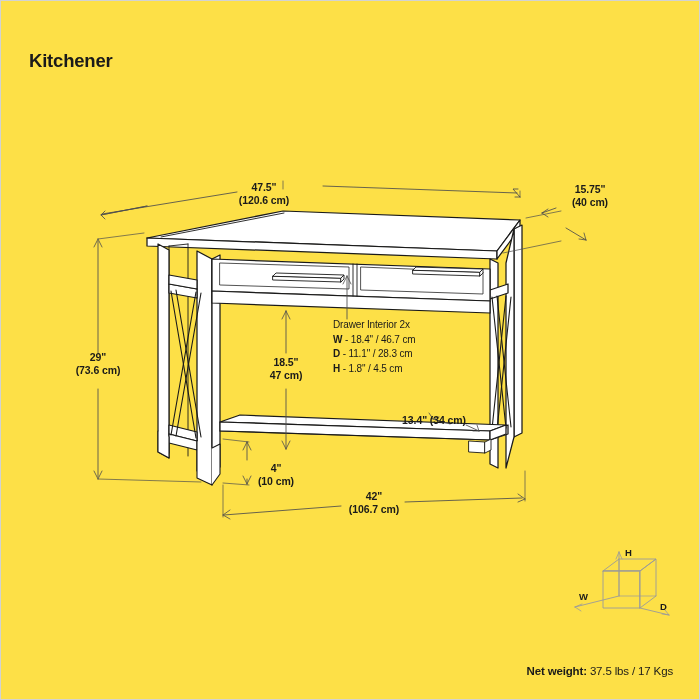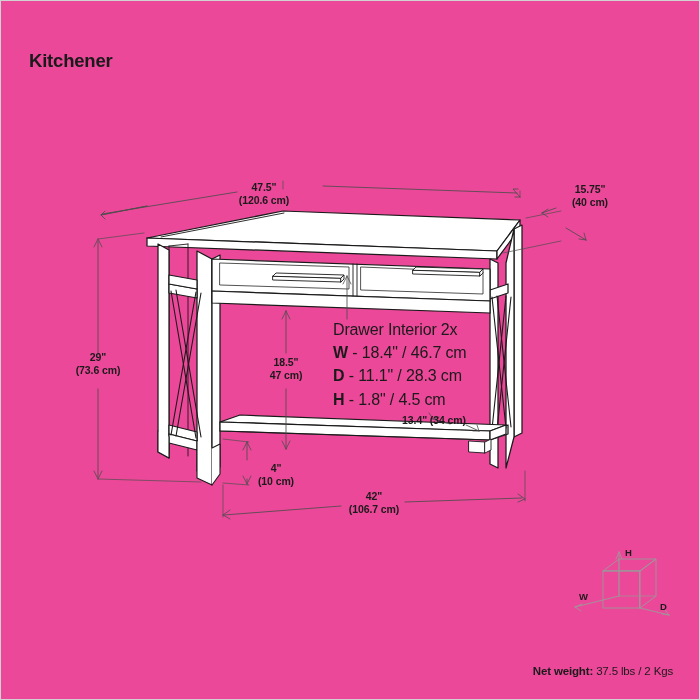--- a/index.html
+++ b/index.html
@@ -4,21 +4,21 @@
 <style>
   html, body {
     margin: 0;
     padding: 0;
     background: #ffffff;
   }
   #page {
     position: relative;
     width: 700px;
     height: 700px;
-    background: #ec4899;
+    background: #fde047;
     box-sizing: border-box;
     border: 1px solid #d2d2d2;
     overflow: hidden;
     font-family: "Liberation Sans", sans-serif;
     color: #1a1a1a;
   }
   #title {
     position: absolute;
     left: 28px;
     top: 24px;
@@ -40,21 +40,21 @@
     position: absolute;
     font-size: 10.5px;
     font-weight: bold;
     line-height: 1.22;
     text-align: center;
     white-space: pre-line;
     letter-spacing: -0.1px;
   }
   .callout {
     position: absolute;
-    font-size: 16px;
+    font-size: 10px;
     line-height: 1.45;
     letter-spacing: -0.15px;
     white-space: nowrap;
   }
   .callout .hd { font-weight: normal; }
   .callout b { font-weight: bold; }
   #netweight {
     position: absolute;
     right: 26px;
     bottom: 22px;
@@ -307,16 +307,16 @@
       <span>- 1.8" / 4.5 cm</span>
     </div>
   </div>
 
   <div class="legendlabel" style="left:578px; top:590px;">W</div>
   <div class="legendlabel" style="left:659px; top:600px;">D</div>
   <div class="legendlabel" style="left:624px; top:546px;">H</div>
 
   <div id="netweight">
     <b>Net weight:</b>
-    <span>37.5 lbs / 2 Kgs</span>
+    <span>37.5 lbs / 17 Kgs</span>
   </div>
 
 </div>
 
 </body></html>

